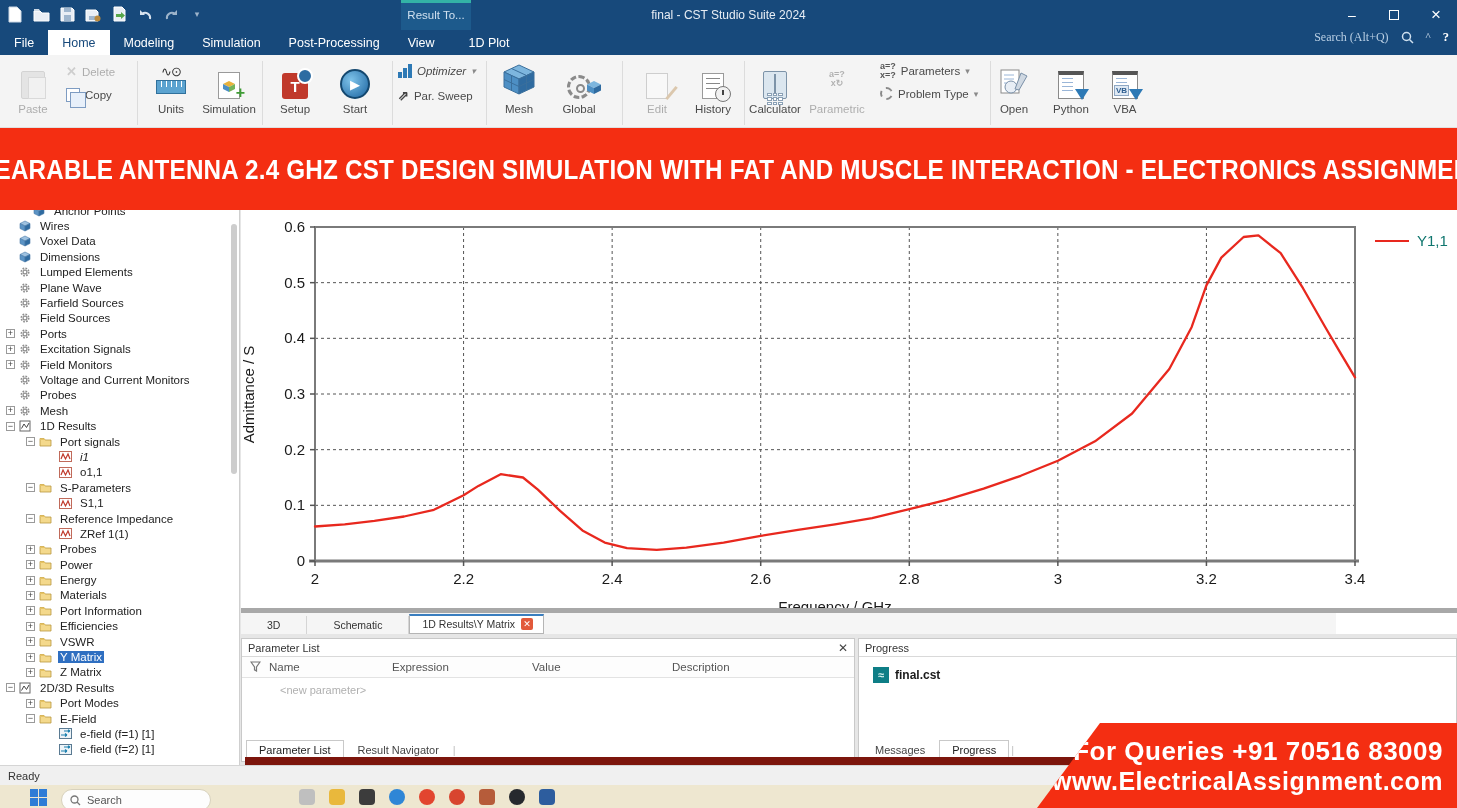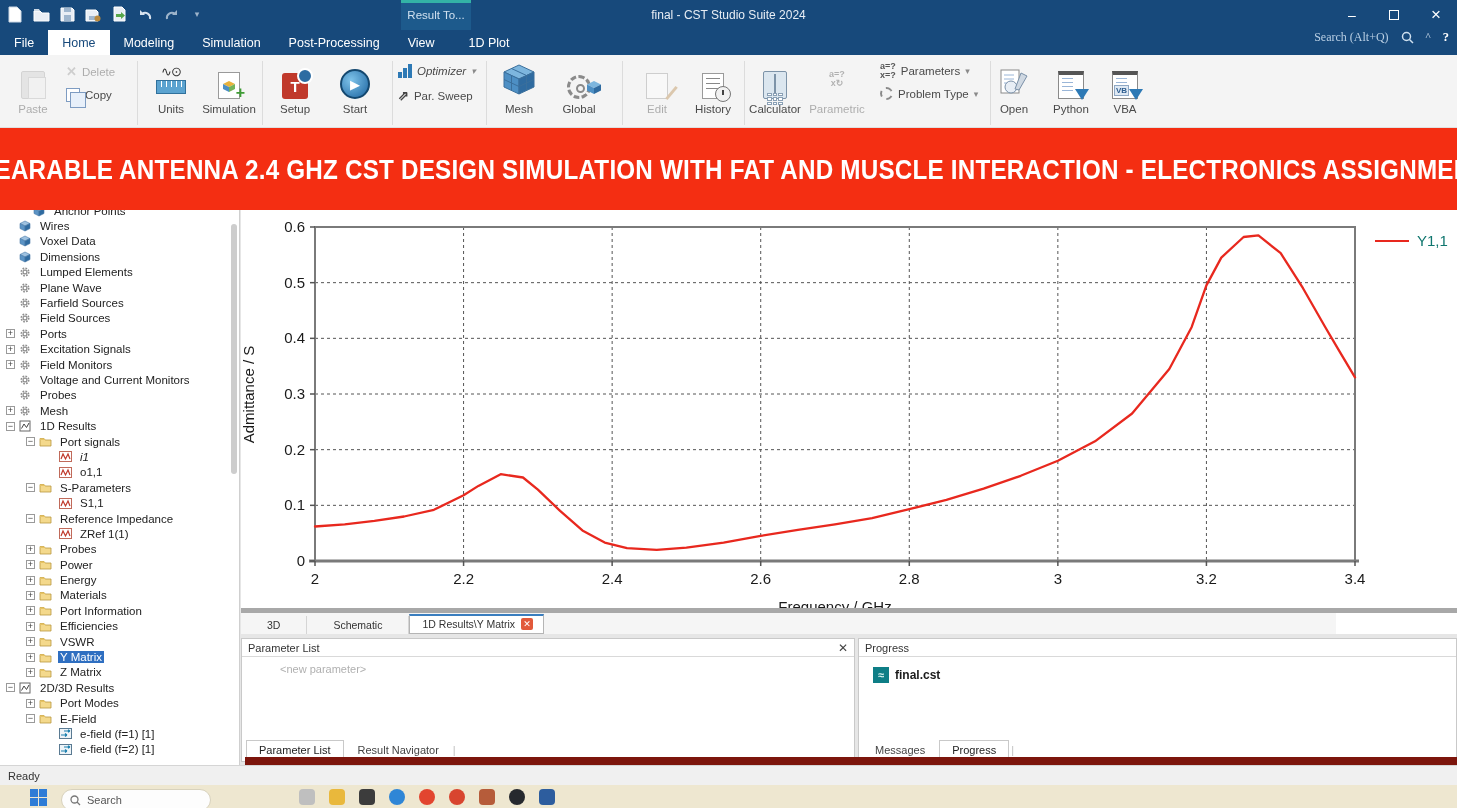--- a/index.html
+++ b/index.html
@@ -857,20 +857,31 @@
       <span>1D Results\Y Matrix</span>
       <span class="dclose">✕</span>
     </div>
   </div>
 
   <div class="paramdock">
     <div class="dock-title">
       <span>Parameter List</span>
       <span class="dock-x">✕</span>
     </div>
+    <div class="pheader">
+      <span class="col1">
+        <span><svg width="11" height="11">
+              <path d="M1 1 h9 l-3.5 5 v4 l-2 -1.2 v-2.8 z" fill="none" stroke="#777" stroke-width="1.2"></path>
+            </svg></span>
+        <span>Name</span>
+      </span>
+      <span class="col">Expression</span>
+      <span class="col">Value</span>
+      <span class="col">Description</span>
+    </div>
     <div class="newparam">&lt;new parameter&gt;</div>
     <div class="dock-tabs">
       <span class="dtab2 active">Parameter List</span>
       <span class="dtab2">Result Navigator</span>
       <span class="vbar">|</span>
     </div>
   </div>
 
   <div class="progressdock">
     <div class="dock-title">
@@ -881,20 +892,24 @@
       <span>final.cst</span>
     </div>
     <div class="dock-tabs">
       <span class="dtab2">Messages</span>
       <span class="dtab2 active">Progress</span>
       <span class="vbar">|</span>
     </div>
   </div>
 
   <div class="maroon"></div>
+  <div class="promo">
+    <div class="p1">For Queries +91 70516 83009</div>
+    <div class="p2">www.ElectricalAssignment.com</div>
+  </div>
 
   <div class="statusbar">
     <span>Ready</span>
   </div>
 
   <div class="taskbar">
     <span class="win-logo">
         <i></i>
         <i></i>
         <i></i>

